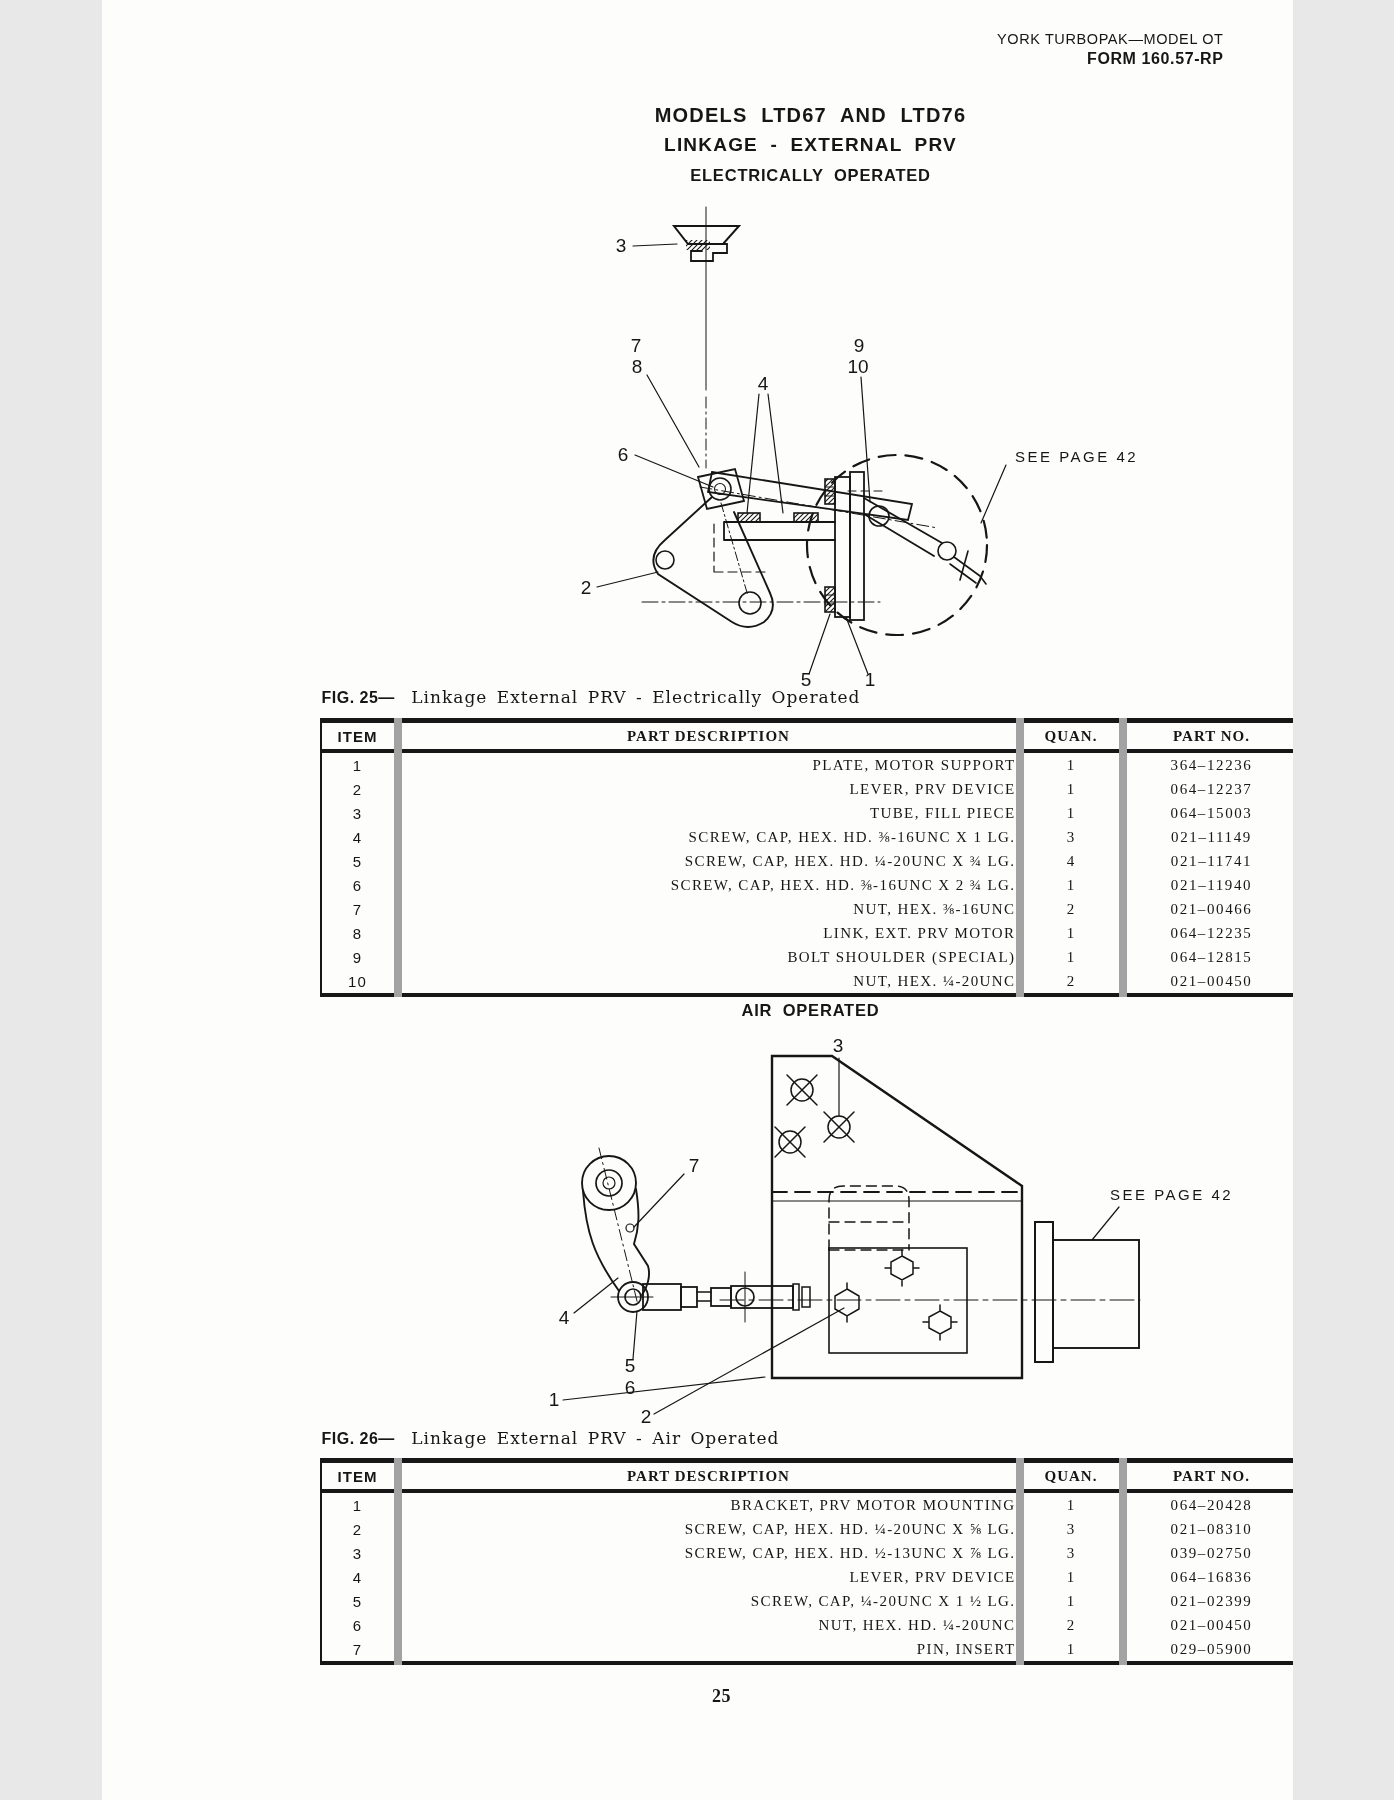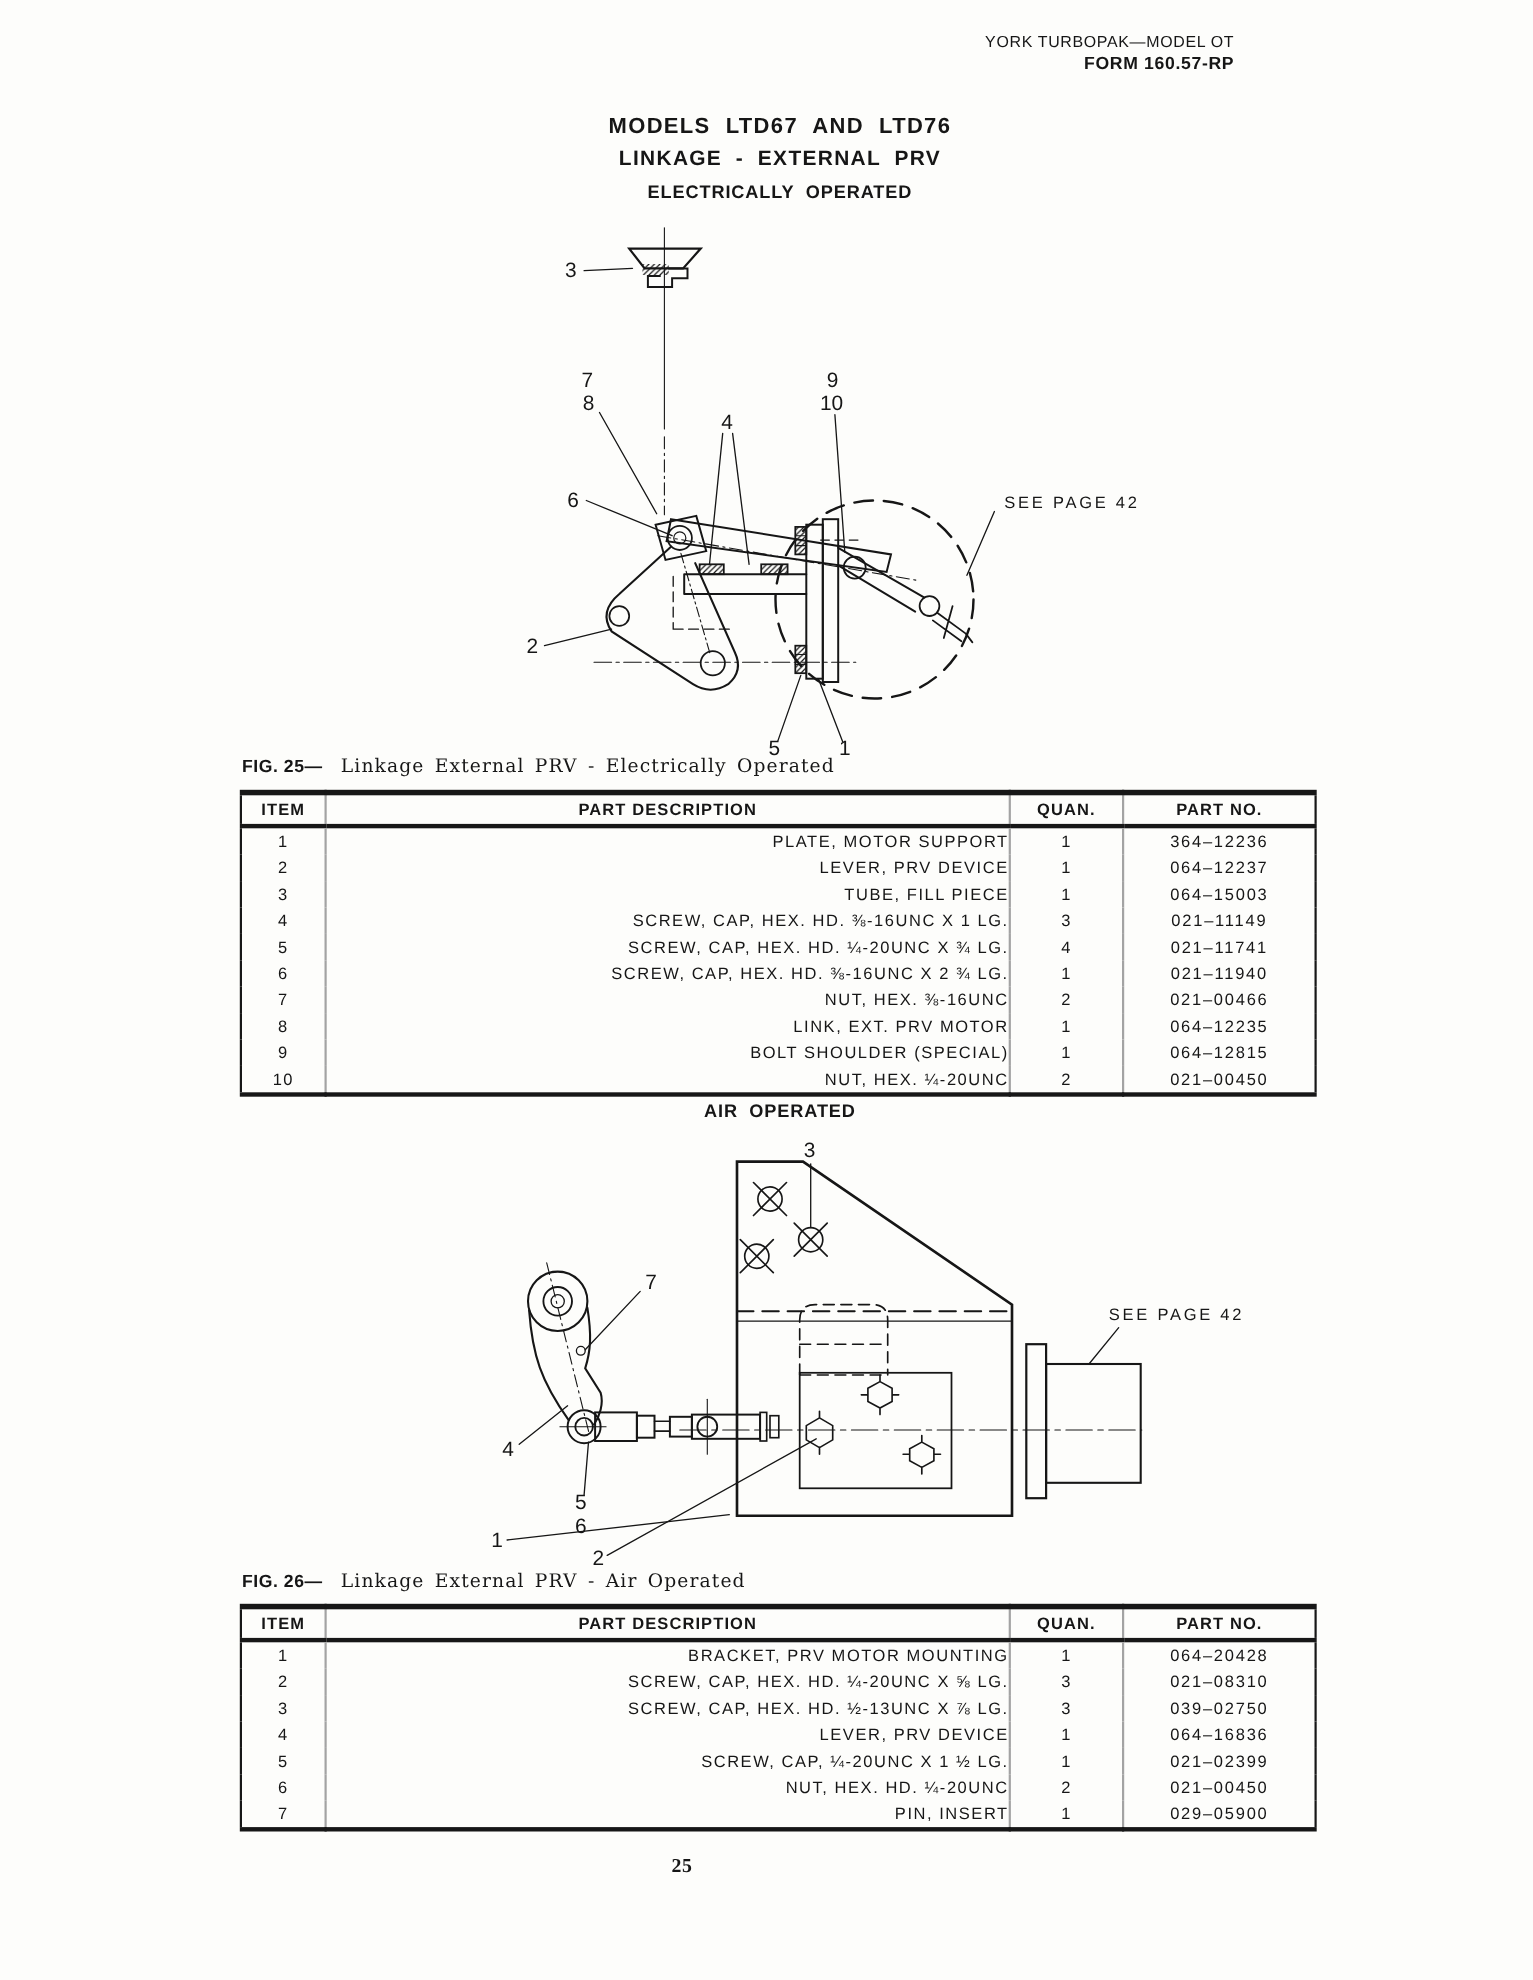--- a/index.html
+++ b/index.html
@@ -1,17 +1,17 @@
 <!DOCTYPE html>
 <html><head>
 <meta charset="utf-8">
 <style>
   html,body{margin:0;padding:0;background:#e8e8e8;}
   #page{
-    position:relative;width:1394px;height:1800px;background:#fdfdfb;
+    position:relative;width:1191px;height:1800px;background:#fdfdfb;
     font-family:"Liberation Sans","DejaVu Sans",sans-serif;color:#161616;
     overflow:hidden;margin:0 auto;
   }
   .hdr{position:absolute;top:30px;left:0;width:1122px;text-align:right;line-height:19px;}
   .hdr .l1{font-size:14.5px;letter-spacing:.6px;}
   .hdr .l2{font-size:16px;font-weight:bold;letter-spacing:.6px;}
   .titleblock{position:absolute;top:100px;left:12px;width:1394px;text-align:center;}
   .titleblock .t1{font-size:20px;font-weight:bold;letter-spacing:1.2px;word-spacing:7px;line-height:30px;}
   .titleblock .t2{font-size:19px;font-weight:bold;letter-spacing:1.2px;word-spacing:6px;line-height:30px;}
   .titleblock .t3{font-size:16.5px;font-weight:bold;letter-spacing:.8px;word-spacing:5px;line-height:26px;margin-top:2px;}
@@ -25,21 +25,21 @@
   .figcap .fl{font-weight:bold;font-size:16px;letter-spacing:.5px;}
   .figcap .ft{font-family:"DejaVu Serif","Liberation Serif",serif;font-size:17px;letter-spacing:1px;word-spacing:3px;margin-left:12px;}
   table.parts{position:absolute;left:218px;width:977px;border-collapse:collapse;table-layout:fixed;
     border-left:2px solid #171717;border-right:2px solid #171717;
     border-top:5px solid #171717;border-bottom:4px solid #171717;}
   #table1{top:718px;} #table2{top:1458px;}
   .parts col.c0{width:77px;} .parts col.c1{width:622px;} .parts col.c2{width:103px;} .parts col.c3{width:175px;}
   .parts th{font-size:15px;font-weight:bold;letter-spacing:1px;height:26px;
     border-bottom:4px solid #171717;text-align:center;padding:0;}
   .parts td{font-size:15px;height:24px;padding:0;text-align:center;letter-spacing:1.2px;white-space:nowrap;overflow:hidden;}
-  .parts th+th, .parts td+td{border-left:2px solid #a3a3a3;}
+  .parts th+th, .parts td+td{border-left:8px solid #a3a3a3;font-family:Liberation Serif, serif;}
   .parts td:nth-child(2){text-align:right;letter-spacing:1.4px;}
   .parts td:nth-child(4){letter-spacing:1.6px;}
   .pageno{position:absolute;top:1686px;left:560px;width:120px;text-align:center;
     font-size:18px;font-weight:bold;letter-spacing:.5px;font-family:Liberation Serif, serif;}
   svg text{font-family:"Liberation Sans","DejaVu Sans",sans-serif;fill:#161616;}
   .callout{font-size:19px;}
   .seepage{font-size:15px;letter-spacing:2.5px;}
 </style>
 </head>
 <body>

